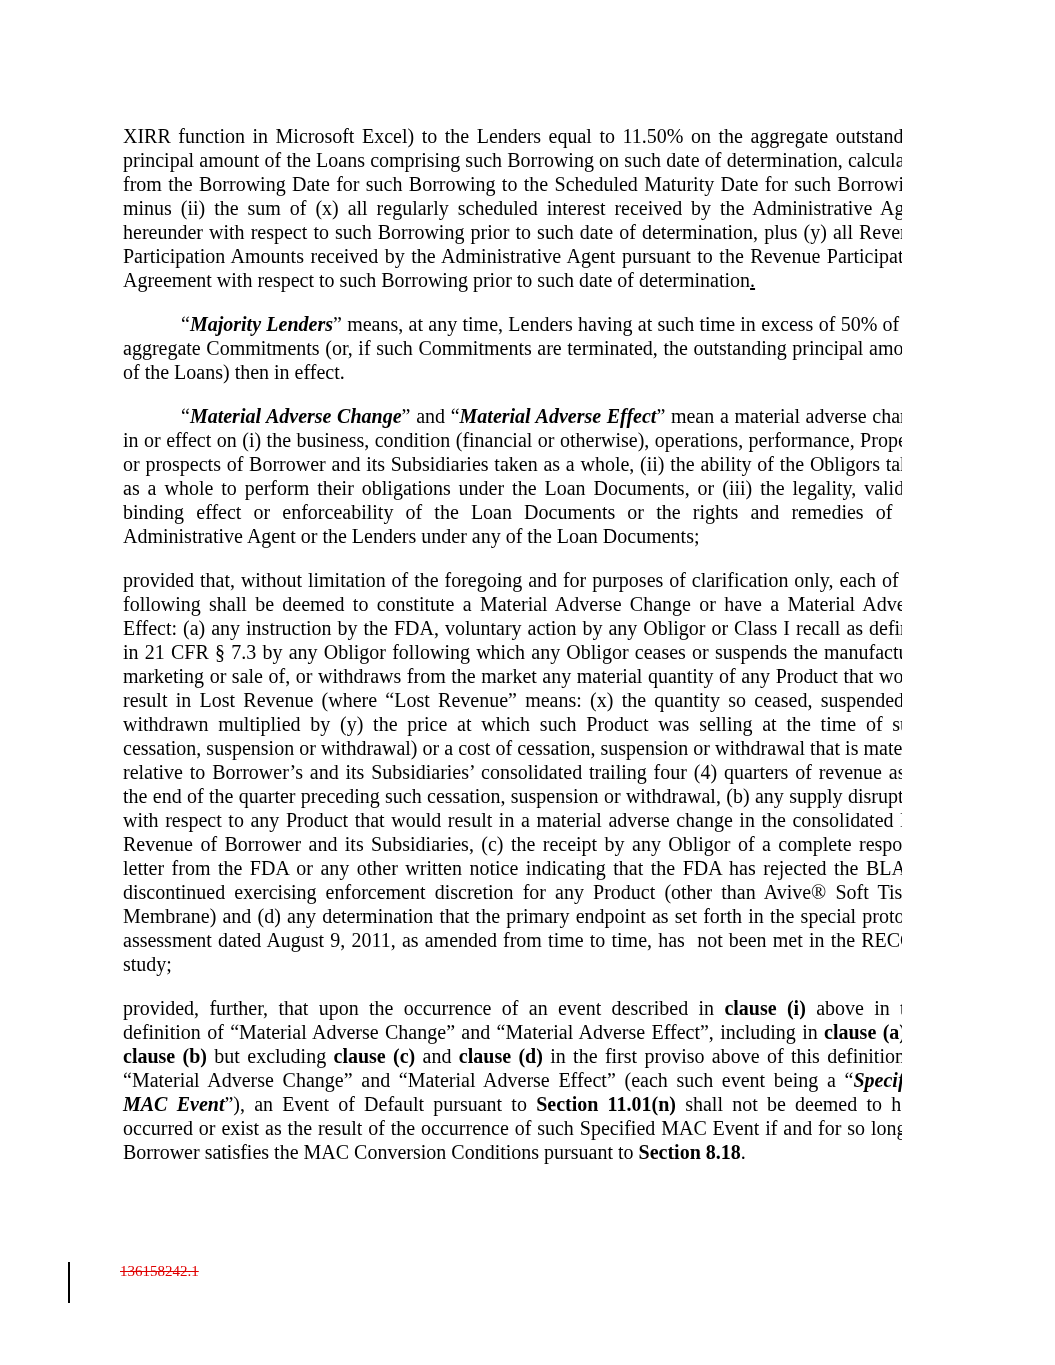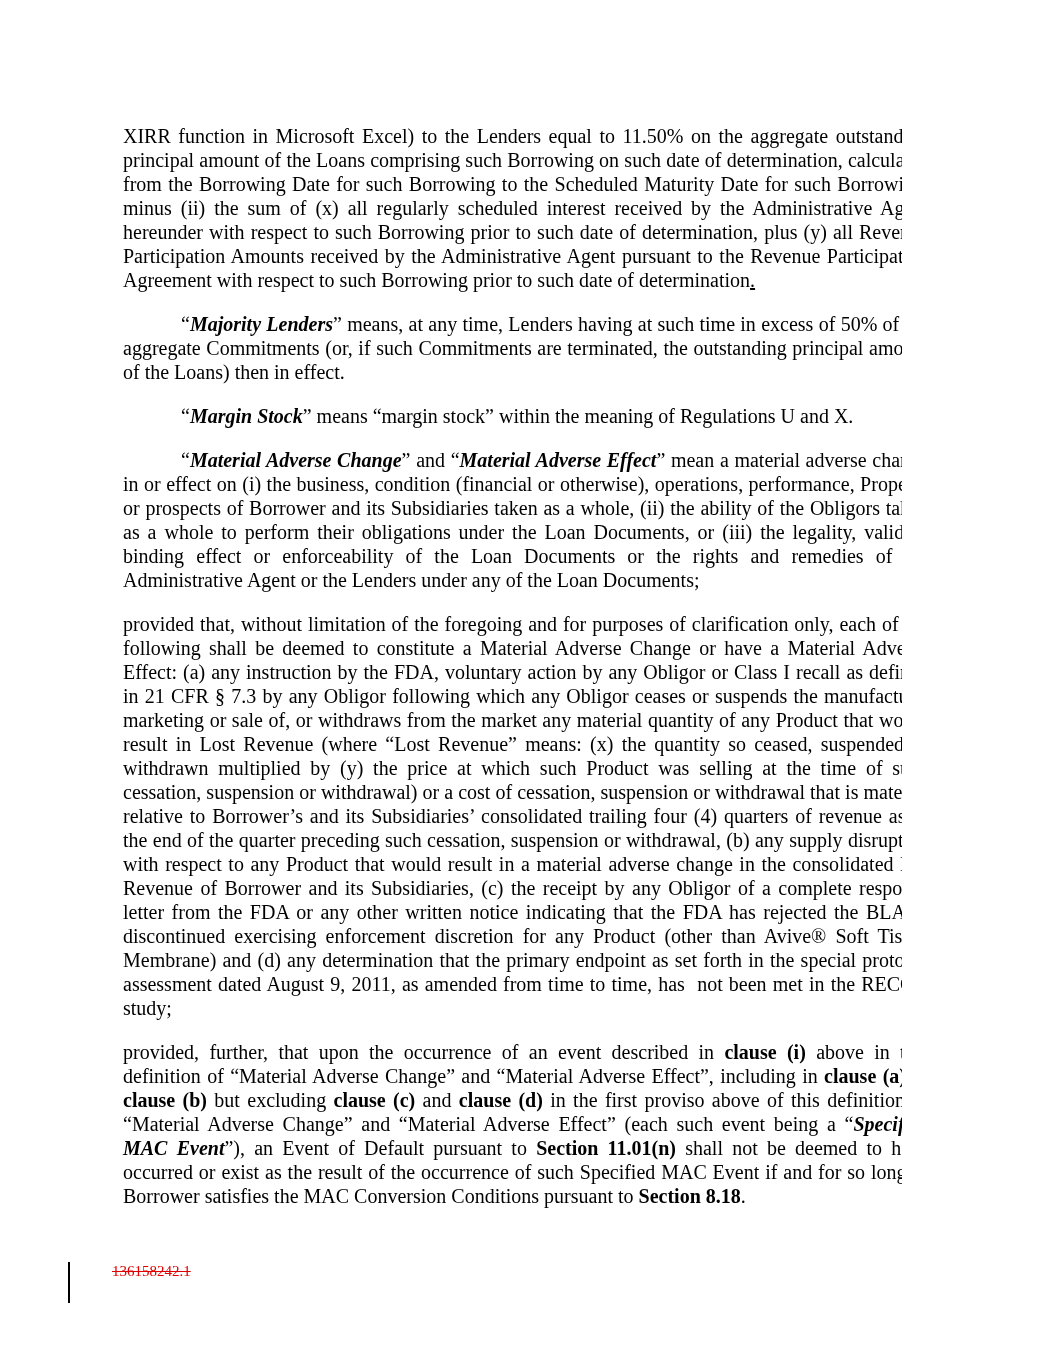--- a/index.html
+++ b/index.html
@@ -32,21 +32,21 @@
   .change-bar {
     position: absolute;
     left: 68px;
     top: 1262px;
     width: 2px;
     height: 41px;
     background: #000000;
   }
   .footer {
     position: absolute;
-    left: 112px;
+    left: 120px;
     top: 1262px;
     width: 810px;
     font-family: "Liberation Serif", "DejaVu Serif", serif;
     font-size: 15px;
     line-height: 19px;
   }
   .doc-old {
     color: #e00000;
     text-decoration: line-through;
     text-decoration-color: #e00000;
@@ -75,21 +75,20 @@
   }
 </style>
 </head>
 <body>
 
 <div class="page">
 
   <main class="content">
     <p class="para"><span>XIRR function in Microsoft Excel) to the Lenders equal to 11.50% on the aggregate outstanding principal amount of the Loans comprising such Borrowing on such date of determination, calculated from the Borrowing Date for such Borrowing to the Scheduled Maturity Date for such Borrowing, minus (ii) the sum of (x) all regularly scheduled interest received by the Administrative Agent hereunder with respect to such Borrowing prior to such date of determination, plus (y) all Revenue Participation Amounts received by the Administrative Agent pursuant to the Revenue Participation Agreement with respect to such Borrowing prior to such date of determination</span><span class="s-u">.</span></p>
     <p class="para indent"><span>“</span><span class="s-bi">Majority Lenders</span><span>” means, at any time, Lenders having at such time in excess of 50% of the aggregate Commitments (or, if such Commitments are terminated, the outstanding principal amount of the Loans) then in effect.</span></p>
-    <p class="para indent"><span>“</span><span class="s-bi">Margin Stock</span><span>” means “margin stock” within the meaning of Regulations U and X.</span></p>
     <p class="para indent"><span>“</span><span class="s-bi">Material Adverse Change</span><span>” and “</span><span class="s-bi">Material Adverse Effect</span><span>” mean a material adverse change in or effect on (i) the business, condition (financial or otherwise), operations, performance, Property or prospects of Borrower and its Subsidiaries taken as a whole, (ii) the ability of the Obligors taken as a whole to perform their obligations under the Loan Documents, or (iii) the legality, validity, binding effect or enforceability of the Loan Documents or the rights and remedies of the Administrative Agent or the Lenders under any of the Loan Documents;</span></p>
     <p class="para"><span class="s-i">provided that</span><span>, without limitation of the foregoing and for purposes of clarification only, each of the following shall be deemed to constitute a Material Adverse Change or have a Material Adverse Effect: (a) any instruction by the FDA, voluntary action by any Obligor or Class I recall as defined in 21 CFR § 7.3 by any Obligor following which any Obligor ceases or suspends the manufacture, marketing or sale of, or withdraws from the market any material quantity of any Product that would result in Lost Revenue (where “Lost Revenue” means: (x) the quantity so ceased, suspended or withdrawn multiplied by (y) the price at which such Product was selling at the time of such cessation, suspension or withdrawal) or a cost of cessation, suspension or withdrawal that is material relative to Borrower’s and its Subsidiaries’ consolidated trailing four (4) quarters of revenue as of the end of the quarter preceding such cessation, suspension or withdrawal, (b) any supply disruption with respect to any Product that would result in a material adverse change in the consolidated Net Revenue of Borrower and its Subsidiaries, (c) the receipt by any Obligor of a complete response letter from the FDA or any other written notice indicating that the FDA has rejected the BLA or discontinued exercising enforcement discretion for any Product (other than Avive® Soft Tissue Membrane) and (d) any determination that the primary endpoint as set forth in the special protocol assessment dated August 9, 2011, as amended from time to time, has&nbsp; not been met in the RECON study;</span></p>
     <p class="para"><span class="s-i">provided</span><span>, </span><span class="s-i">further</span><span>, </span><span class="s-i">that</span><span> upon the occurrence of an event described in </span><span class="s-b">clause (i)</span><span> above in this definition of “Material Adverse Change” and “Material Adverse Effect”, including in </span><span class="s-b">clause (a)</span><span> or </span><span class="s-b">clause (b)</span><span> but excluding </span><span class="s-b">clause (c)</span><span> and </span><span class="s-b">clause (d)</span><span> in the first proviso above of this definition of “Material Adverse Change” and “Material Adverse Effect” (each such event being a “</span><span class="s-bi">Specified MAC Event</span><span>”), an Event of Default pursuant to </span><span class="s-b">Section 11.01(n)</span><span> shall </span><span class="s-i">not</span><span> be deemed to have occurred or exist as the result of the occurrence of such Specified MAC Event if and for so long as Borrower satisfies the MAC Conversion Conditions pursuant to </span><span class="s-b">Section 8.18</span><span>.</span></p>
   </main>
 
   <div class="change-bar"></div>
 
   <footer class="footer">
     <div class="doc-old">136158242.1</div>
   </footer>

